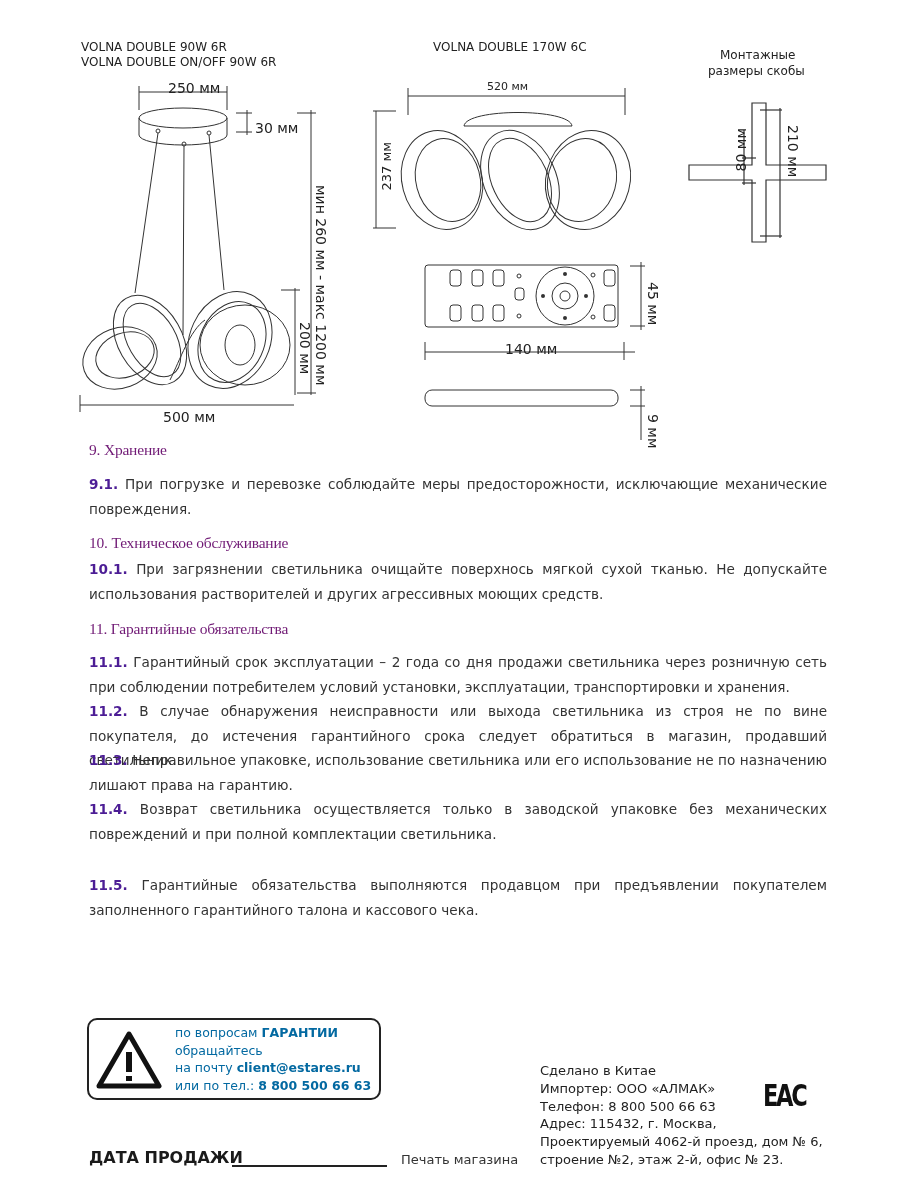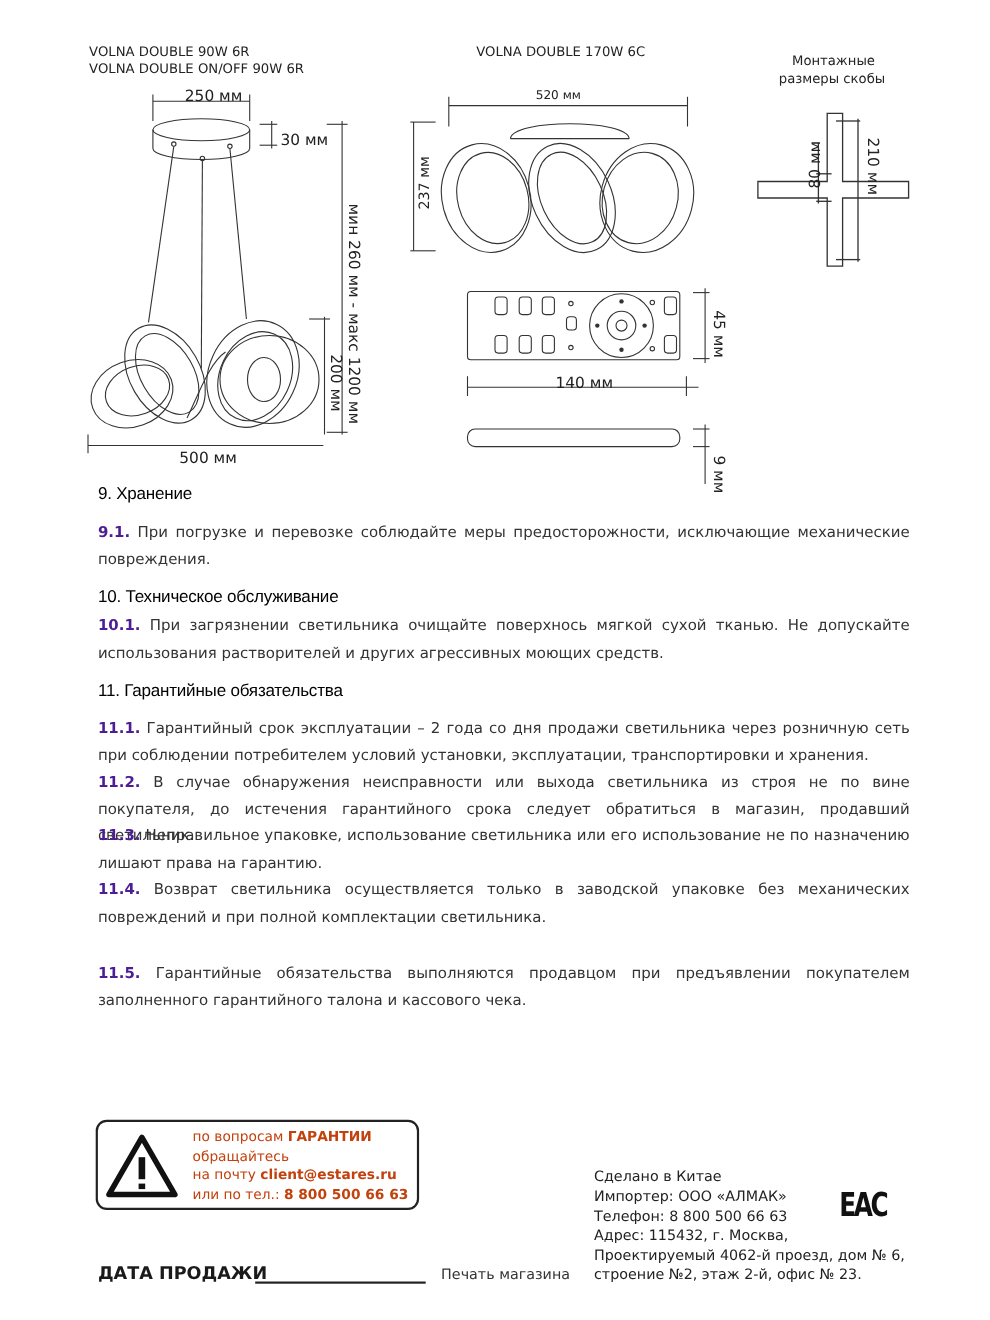--- a/index.html
+++ b/index.html
@@ -2,25 +2,25 @@
 <html><head>
 <meta charset="utf-8">
 <style>
   html, body { margin:0; padding:0; background:#ffffff; }
   body { width:900px; height:1200px; position:relative; overflow:hidden; color:#222; font-family:"DejaVu Sans", sans-serif; }
   .abs { position:absolute; }
   .cap { font-family:"DejaVu Sans", sans-serif; font-size:12px; color:#222; line-height:15px; white-space:nowrap; }
   .dim { font-family:"DejaVu Sans", sans-serif; font-size:14px; color:#222; white-space:nowrap; }
   .vdim { writing-mode:vertical-rl; }
   svg { position:absolute; overflow:visible; }
-  .section-title { position:absolute; left:89px; font-size:15.5px; color:#000000; font-family:Liberation Sans, sans-serif; white-space:nowrap; letter-spacing:-0.2px; }
+  .section-title { position:absolute; left:89px; font-size:15.5px; color:#701a75; font-family:Liberation Serif, serif; white-space:nowrap; letter-spacing:-0.2px; }
   .para { position:absolute; left:89px; width:738px; font-size:13.6px; line-height:24.5px; color:#333; text-align:justify; font-family:"DejaVu Sans", sans-serif; }
   .para b { color:#4c1d95; }
   .warn-box { position:absolute; left:87px; top:1018px; width:294px; height:82px; border:2px solid #222; border-radius:10px; box-sizing:border-box; }
-  .warn-text { position:absolute; left:175px; top:1024px; font-size:12.5px; line-height:17.5px; color:#c2410c; white-space:nowrap; }
+  .warn-text { position:absolute; left:175px; top:1024px; font-size:12.5px; line-height:17.5px; color:#0369a1; white-space:nowrap; }
   .maker { position:absolute; left:540px; top:1062px; font-size:13px; line-height:17.8px; color:#222; white-space:nowrap; }
   .eac { position:absolute; left:763px; top:1080px; font-size:30px; font-weight:bold; letter-spacing:-3px; transform:scaleX(0.75); transform-origin:left top; color:#111; line-height:32px; }
   .sale-label { position:absolute; left:89px; top:1148px; font-size:16px; font-weight:bold; color:#1a1a1a; white-space:nowrap; }
   .sale-line { position:absolute; left:232px; top:1165px; width:155px; height:0; border-top:2px solid #222; }
   .stamp { position:absolute; left:401px; top:1152px; font-size:13px; color:#333; white-space:nowrap; }
 </style>
 </head>
 <body>
 
 <div class="abs cap" style="left:81px;top:40px;">VOLNA DOUBLE 90W 6R</div>

